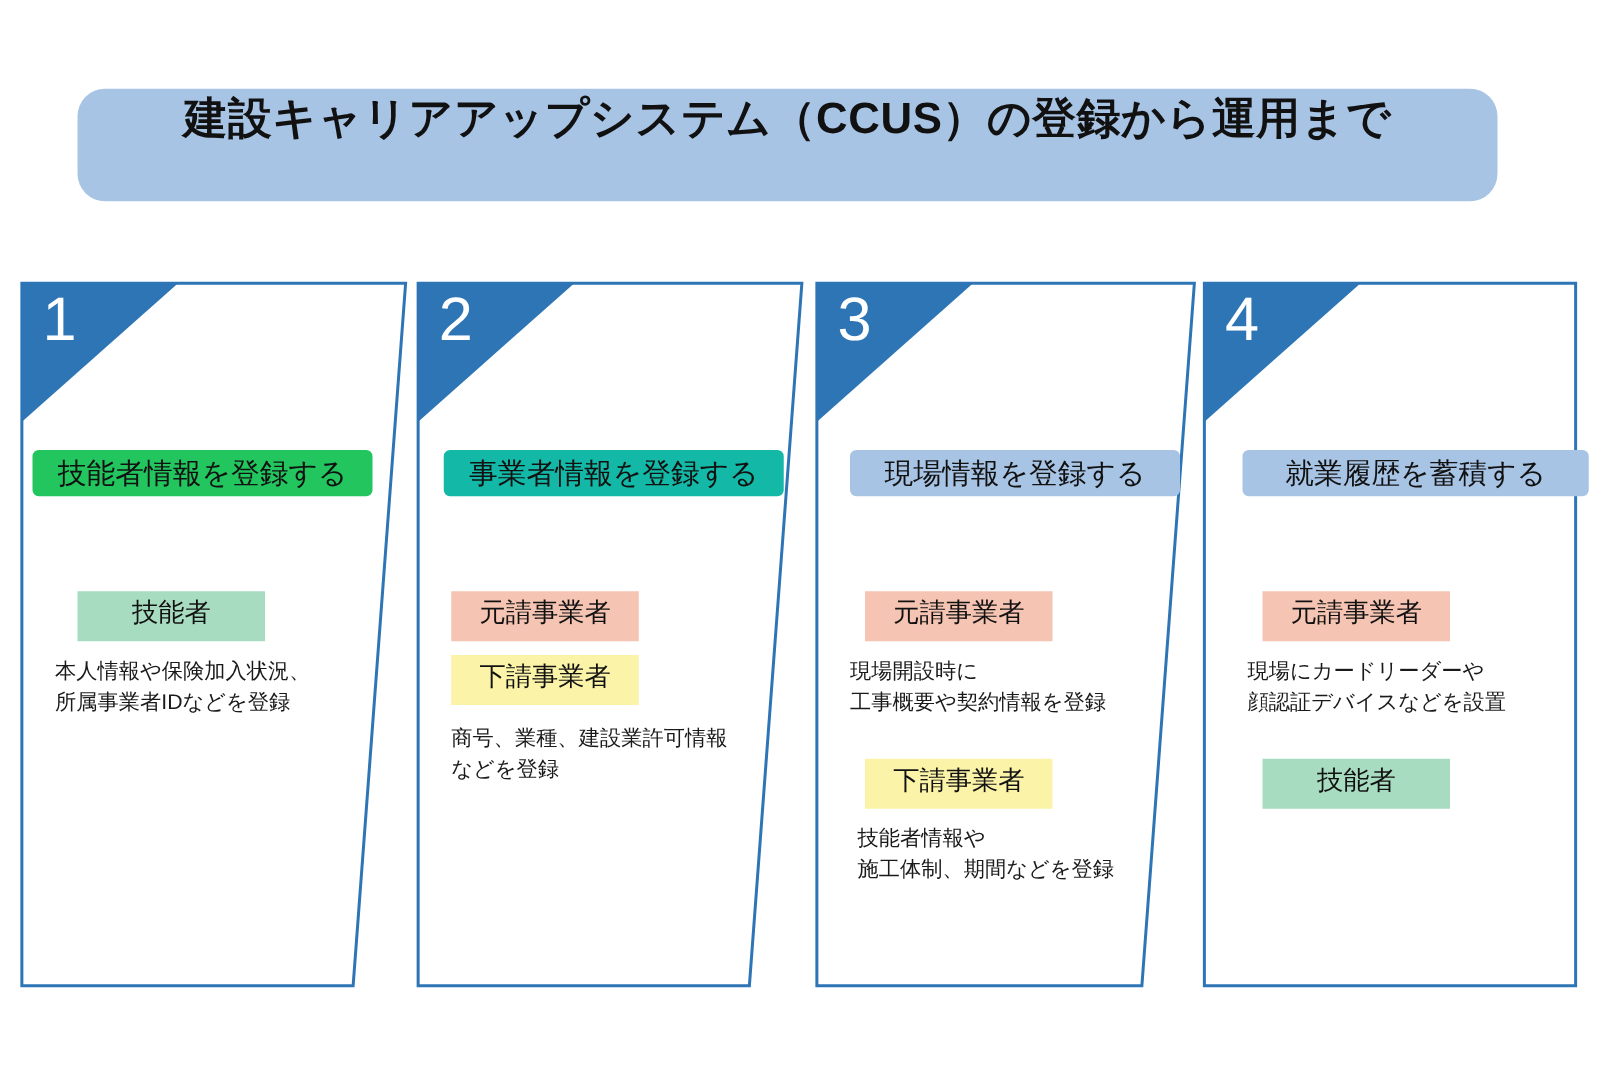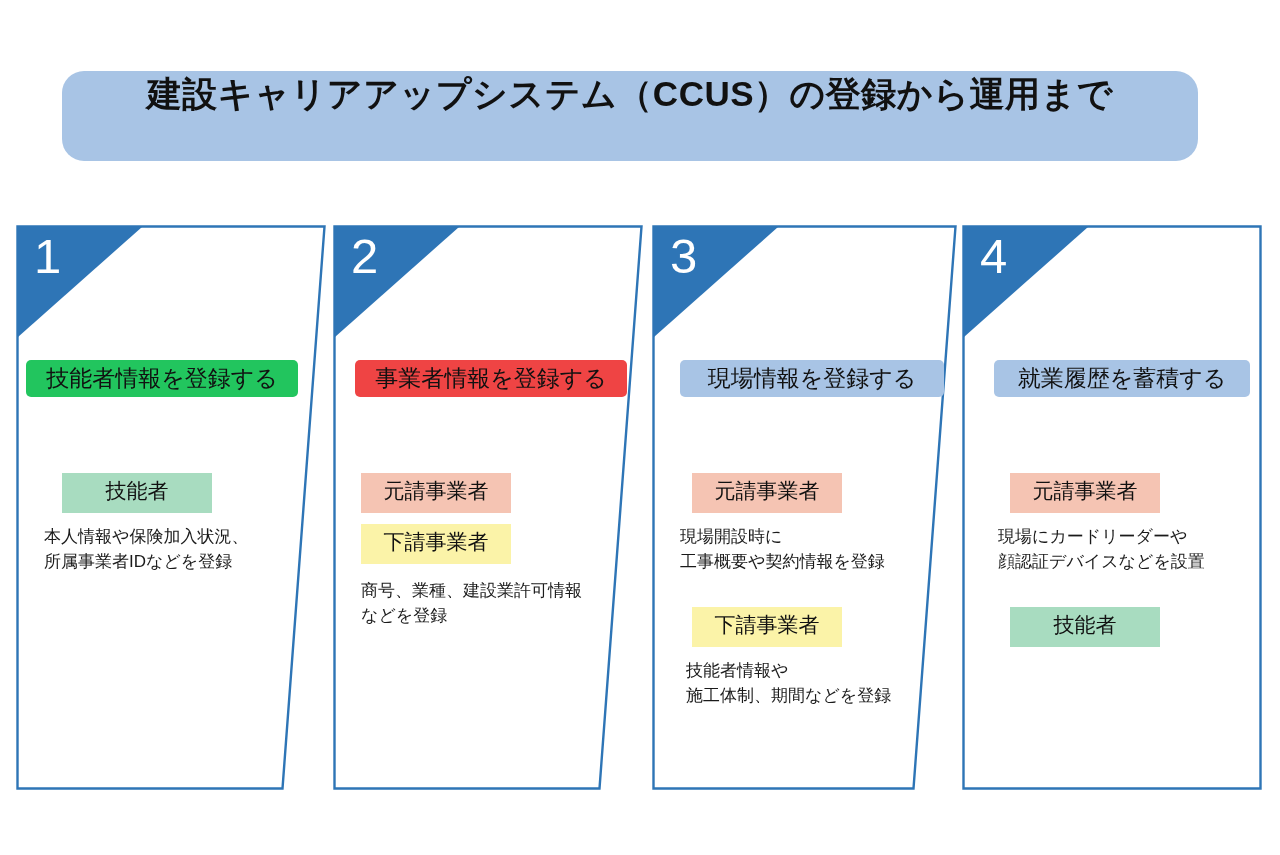--- a/index.html
+++ b/index.html
@@ -169,21 +169,21 @@
     </div>
     <div class="card" style="left: 333px; width: 310px;">
       <svg class="card-shape" viewBox="0 0 310 565" preserveAspectRatio="none">
         <polygon points="1.5,1.5 308.5,1.5 266.5,563.5 1.5,563.5" fill="#ffffff" stroke="#2E75B6" stroke-width="2.4" stroke-linejoin="miter"></polygon>
       </svg>
       <div class="card-body">
         <div class="corner-wrap">
           <div class="corner-tri" style="border-left-color: rgb(46, 117, 182);"></div>
           <div class="corner-num">2</div>
         </div>
-        <div class="step-header" style="left: 22px; width: 272px; background: #ef4444;">
+        <div class="step-header" style="left: 22px; width: 272px; background: #14b8a6;">
           <span class="step-header-text">事業者情報を登録する</span>
         </div>
         <div class="content" style="left: 0px; width: 310px;">
           <div class="role-tag role-salmon" style="width: 150px; margin-left: 28px;">元請事業者</div>
           <div class="role-tag role-yellow" style="width: 150px; margin-left: 28px; margin-top: 11px;">下請事業者</div>
           <div class="desc" style="margin-left: 28px; margin-right: 14px; margin-top: 15px;">商号、業種、建設業許可情報
 などを登録</div>
         </div>
       </div>
     </div>
@@ -211,21 +211,21 @@
     </div>
     <div class="card" style="left: 962px; width: 300px;">
       <svg class="card-shape" viewBox="0 0 300 565" preserveAspectRatio="none">
         <polygon points="1.5,1.5 298.5,1.5 298.5,563.5 1.5,563.5" fill="#ffffff" stroke="#2E75B6" stroke-width="2.4" stroke-linejoin="miter"></polygon>
       </svg>
       <div class="card-body">
         <div class="corner-wrap">
           <div class="corner-tri" style="border-left-color: rgb(46, 117, 182);"></div>
           <div class="corner-num">4</div>
         </div>
-        <div class="step-header" style="left: 32px; width: 256px; background: rgb(168, 196, 229);">
+        <div class="step-header" style="left: 32px; width: 277px; background: rgb(168, 196, 229);">
           <span class="step-header-text">就業履歴を蓄積する</span>
         </div>
         <div class="content" style="left: 0px; width: 300px;">
           <div class="role-tag role-salmon" style="width: 150px; margin-left: 48px;">元請事業者</div>
           <div class="desc" style="margin-left: 36px; margin-right: 14px; margin-top: 12px;">現場にカードリーダーや
 顔認証デバイスなどを設置</div>
           <div class="role-tag role-green" style="width: 150px; margin-left: 48px; margin-top: 33px;">技能者</div>
         </div>
       </div>
     </div>

